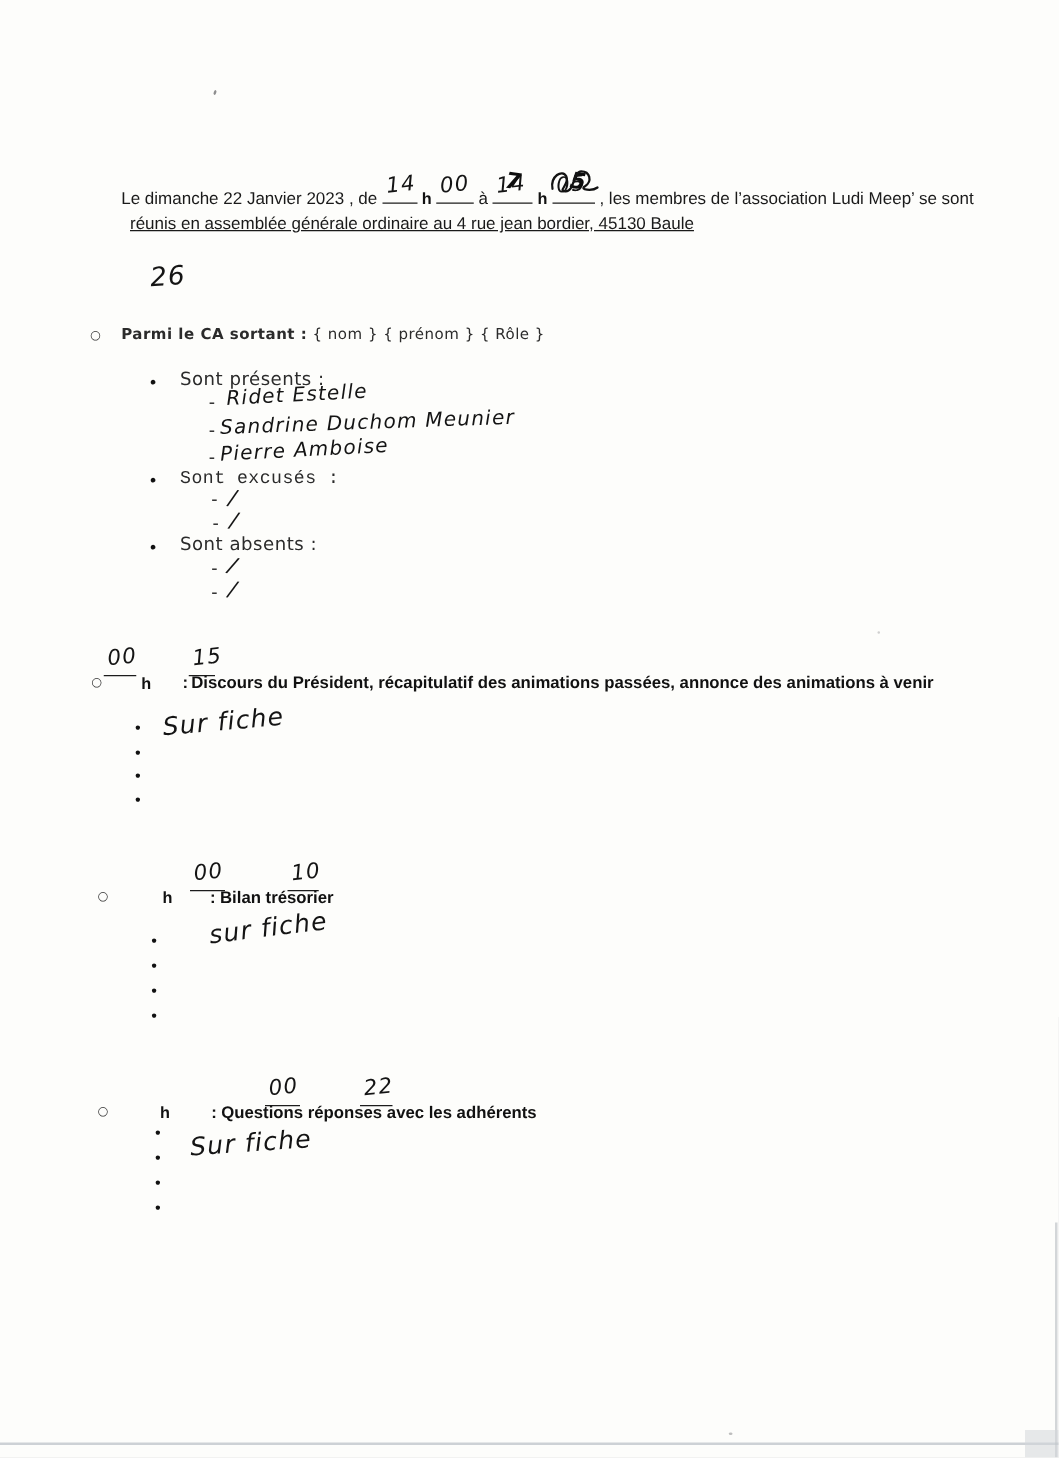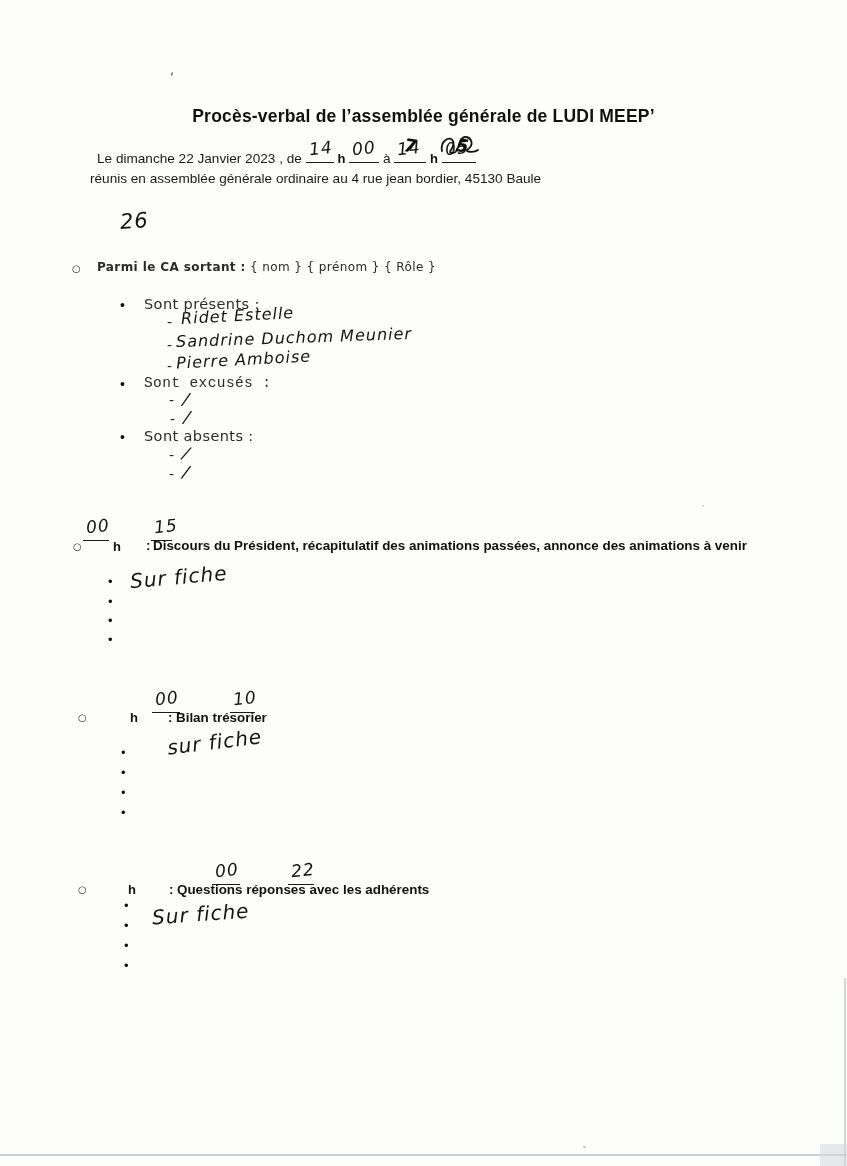--- a/index.html
+++ b/index.html
@@ -49,21 +49,20 @@
   .edge-line-bottom{left:0;top:1154px;width:847px;height:2px;background:rgba(125,138,152,.38);}
   .edge-line-right{left:844px;top:978px;width:2px;height:188px;background:rgba(160,166,172,.45);}
   .corner-patch{left:820px;top:1144px;width:27px;height:22px;background:rgba(211,215,219,.55);}
 </style>
 </head>
 <body>
 
 <div class="scan">
 
   
-  <div class="abs title">Procès-verbal de l’assemblée générale de LUDI MEEP’</div>
 
   
   <div class="abs body-line" style="left:97px;top:147px;">
     <span>Le dimanche 22 Janvier 2023 , de</span>
     <span class="blank" style="width:28px;">
       <span class="hw hw-num">14</span>
     </span>
     <span class="h-label">h</span>
     <span class="blank" style="width:30px;">
       <span class="hw hw-num">00</span>
@@ -74,24 +73,25 @@
       <span class="hw overwrite">7</span>
     </span>
     <span class="h-label">h</span>
     <span class="blank" style="width:34px;">
       <span class="hw hw-num">05</span>
       <span class="hw overwrite" style="left:14px;">5</span>
       <svg class="squiggle" width="42" height="24" viewBox="0 0 42 24">
         <path d="M4 18 C2 8, 12 2, 15 8 C18 14, 8 20, 14 20 C22 21, 20 4, 27 4 C34 4, 36 12, 30 16 C25 19, 36 20, 40 17" fill="none" stroke="#131313" stroke-width="1.8" stroke-linecap="round"></path>
       </svg>
     </span>
+    <span>, les membres de l’association Ludi Meep’ se sont</span>
   </div>
 
   
-  <div class="abs body-line" style="left:90px;top:169px;">réunis en assemblée générale ordinaire au 4 rue jean bordier, 45130 Baule</div>
+  <div class="abs body-line" style="left:104px;top:169px;text-decoration:underline;">réunis en assemblée générale ordinaire au 4 rue jean bordier, 45130 Baule</div>
 
   
   <div class="abs hw" style="left:120px;top:209px;font-size:21px;transform:rotate(-4deg);">26</div>
 
   
   <span class="abs circle-marker" style="left:72px;top:263px;">○</span>
   <div class="abs gothic" style="left:97px;top:260px;font-size:12px;">
     <span style="font-weight:bold;">Parmi le CA sortant :</span>
     <span>{ nom } { prénom } { Rôle }</span>
   </div>

